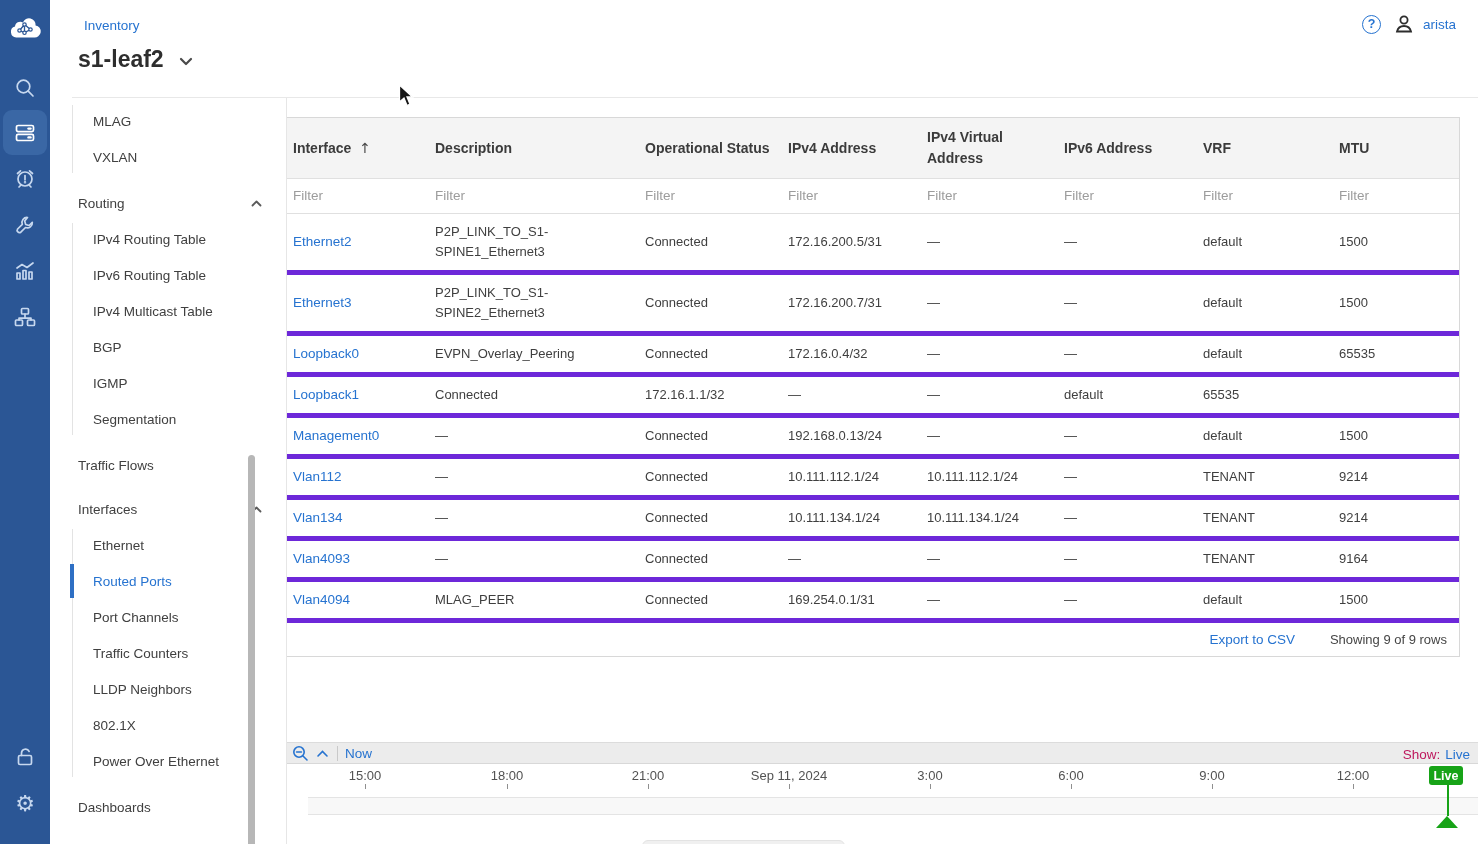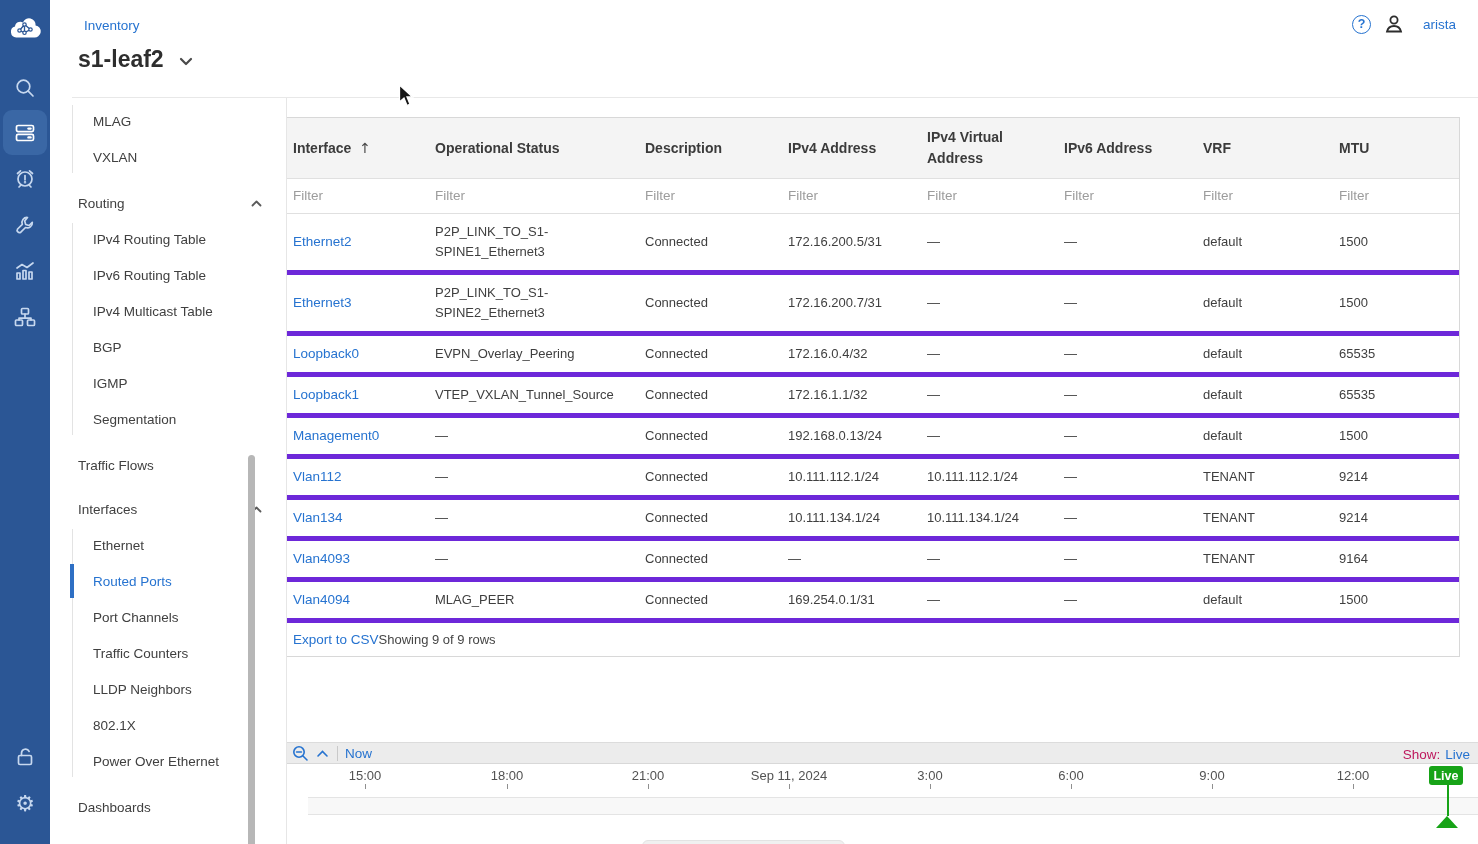--- a/index.html
+++ b/index.html
@@ -16,21 +16,21 @@
   .rail-tile svg { stroke:#ffffff; fill:none; stroke-width:1.7; stroke-linecap:round; stroke-linejoin:round; }
   .gear-glyph { color:#c7d8ef; font-size:22px; line-height:1; font-family:"DejaVu Sans",sans-serif; }
 
   
   .page-header { position:absolute; left:50px; top:0; right:0; height:97px; background:#fff; z-index:20; }
   .breadcrumb { position:absolute; left:34px; top:18px; font-size:13.5px; color:#2673d0; cursor:pointer; }
   .device-title { position:absolute; left:28px; top:46px; font-size:23px; font-weight:700; color:#2e2e2e; display:flex; align-items:center; gap:15px; cursor:pointer; }
   .device-title svg { stroke:#4a4a4a; fill:none; stroke-width:2.2; stroke-linecap:round; stroke-linejoin:round; margin-top:4px; }
   .header-right { position:absolute; right:22px; top:13px; display:flex; align-items:center; gap:12px; }
   .help-circle { width:19px; height:19px; border:1.6px solid #2673d0; border-radius:50%; color:#2673d0; font-size:12.5px; font-weight:700; display:flex; align-items:center; justify-content:center; cursor:pointer; }
-  .user-wrap { display:flex; align-items:center; gap:18px; cursor:pointer; }
+  .user-wrap { display:flex; align-items:center; gap:8px; cursor:pointer; }
   .user-wrap svg { stroke:#2d2d2d; fill:none; stroke-width:1.8; }
   .username { color:#2673d0; font-size:13.5px; }
   .header-divider { position:absolute; left:72px; right:0; top:97px; height:1px; background:#e8e8e8; }
   .main-left-border { position:absolute; left:261px; top:98px; bottom:0; width:1px; background:#ebebeb; }
 
   
   .sidebar { position:absolute; left:50px; top:98px; width:237px; bottom:0; background:#fff; border-right:1px solid #e6e6e6; padding-top:5px; font-size:13.5px; color:#404040; overflow:hidden; z-index:10; }
   .side-item { position:relative; height:36px; display:flex; align-items:center; padding-left:28px; cursor:pointer; white-space:nowrap; }
   .subgroup { position:relative; }
   .subgroup::before { content:""; position:absolute; left:22px; top:2px; bottom:2px; width:1px; background:#e3e3e3; }
@@ -47,21 +47,21 @@
   .tgrid { display:grid; grid-template-columns:142px 210px 143px 139px 137px 139px 136px 1fr; align-items:center; }
   .thead { background:#f4f4f4; border-bottom:1px solid #e0e0e0; min-height:61px; font-size:14px; font-weight:700; color:#3b3b3b; }
   .thead .cell { padding:9px 9px; line-height:21px; cursor:pointer; }
   .sort-arrow { font-weight:400; color:#4a4a4a; margin-left:8px; font-family:"DejaVu Sans",sans-serif; }
   .tfilter { border-bottom:1px solid #e0e0e0; min-height:34px; }
   .tfilter .cell { padding:0 9px; line-height:34px; color:#9c9c9c; font-size:13.5px; cursor:text; }
   .trow { border-bottom:5px solid #6d28d9; min-height:36px; font-size:13px; color:#3f3f3f; }
   .trow.tall { min-height:57px; }
   .trow .cell { padding:8px 9px; line-height:20px; }
   .trow .cell.iface { color:#2673d0; font-size:13.5px; cursor:pointer; }
-  .tfoot { display:flex; align-items:center; justify-content:flex-start; height:33px; padding:0 12px 0 9px; }
+  .tfoot { display:flex; align-items:center; justify-content:flex-end; height:33px; padding:0 12px 0 9px;gap:35px; }
   .export-link { color:#2673d0; font-size:13.5px; cursor:pointer; }
   .rowcount { color:#454545; font-size:13px; }
 
   
   .timeline { position:absolute; left:262px; top:742px; right:0; height:102px; background:#fff; z-index:6; }
   .tl-strip { position:absolute; left:0; right:0; top:0; height:22px; background:#ececec; border-top:1px solid #dcdcdc; border-bottom:1px solid #d8d8d8; display:flex; align-items:center; }
   .tl-btn { width:22px; height:20px; display:flex; align-items:center; justify-content:center; cursor:pointer; }
   .tl-btn svg { stroke:#2673d0; fill:none; stroke-width:1.6; stroke-linecap:round; }
   .tl-sep { width:1px; height:15px; background:#c9c9c9; margin:0 7px 0 4px; }
   .tl-now { color:#2673d0; font-size:13.5px; cursor:pointer; }
@@ -221,22 +221,22 @@
       <div class="side-item">Power Over Ethernet</div>
     </div>
 
     <div class="side-item side-top">Dashboards</div>
   </aside>
   <div class="side-scrollthumb"></div>
 
   <section class="table-card">
     <div class="tgrid thead">
       <div class="cell"><span>Interface</span><span class="sort-arrow">↑</span></div>
+      <div class="cell">Description</div>
       <div class="cell">Operational Status</div>
-      <div class="cell">Description</div>
       <div class="cell">IPv4 Address</div>
       <div class="cell">IPv4 Virtual Address</div>
       <div class="cell">IPv6 Address</div>
       <div class="cell">VRF</div>
       <div class="cell">MTU</div>
     </div>
 
     <div class="tgrid tfilter">
       <div class="cell">Filter</div>
       <div class="cell">Filter</div>
@@ -273,21 +273,20 @@
       <div class="cell">EVPN_Overlay_Peering</div>
       <div class="cell">Connected</div>
       <div class="cell">172.16.0.4/32</div>
       <div class="cell">—</div>
       <div class="cell">—</div>
       <div class="cell">default</div>
       <div class="cell">65535</div>
     </div>
     <div class="tgrid trow">
       <div class="cell iface">Loopback1</div>
-      <div class="cell">VTEP_VXLAN_Tunnel_Source</div>
       <div class="cell">Connected</div>
       <div class="cell">172.16.1.1/32</div>
       <div class="cell">—</div>
       <div class="cell">—</div>
       <div class="cell">default</div>
       <div class="cell">65535</div>
     </div>
     <div class="tgrid trow">
       <div class="cell iface">Management0</div>
       <div class="cell">—</div>

